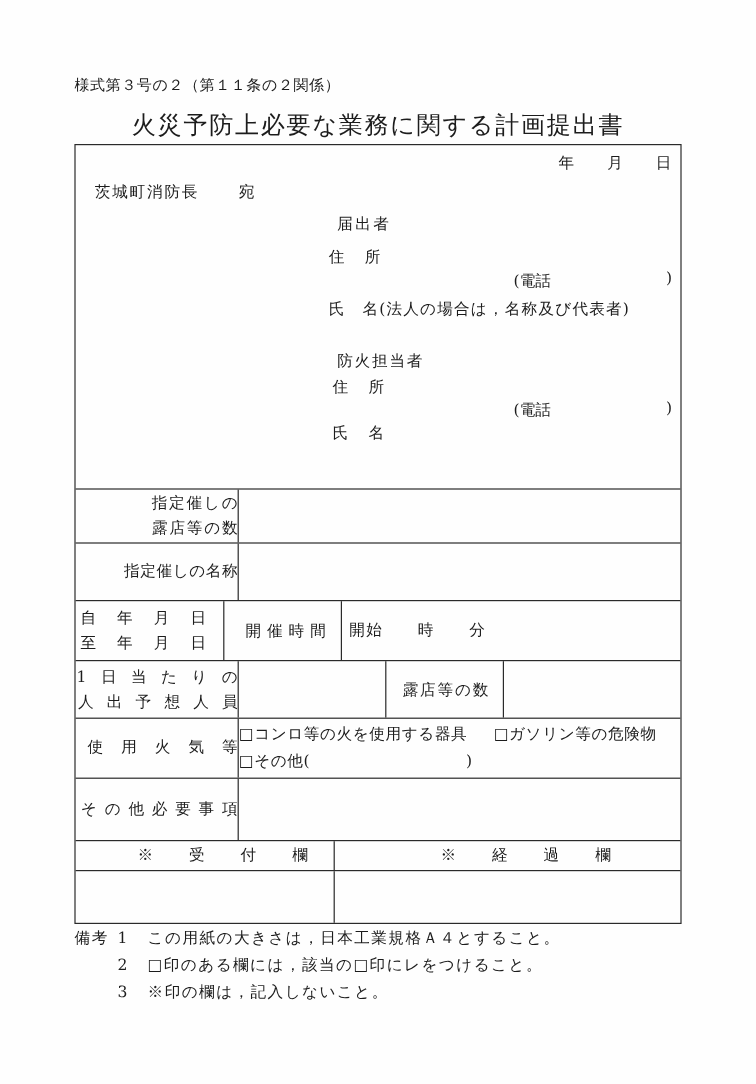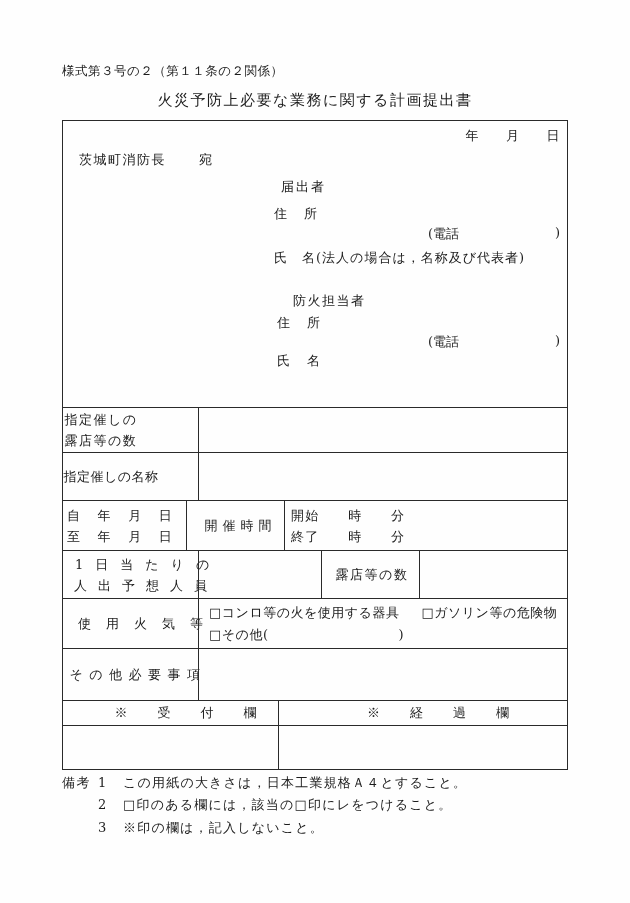--- a/index.html
+++ b/index.html
@@ -5,62 +5,62 @@
   html,body { margin:0; padding:0; background:#ffffff; }
   .page {
     position:relative; width:630px; height:903px; background:#fefefe;
     font-family:"DejaVu Serif","Liberation Serif",serif;
     color:#1c1c1c; font-size:13px; overflow:hidden;
     -webkit-font-smoothing:antialiased;
   }
   .abs { position:absolute; white-space:nowrap; }
 
   .form-no { left:62px; top:63px; font-size:12.5px; letter-spacing:0.5px; }
-  .doc-title { left:0; top:91px; width:630px; text-align:center; font-size:15px; letter-spacing:1.5px; }
+  .doc-title { left:0; top:91px; width:630px; text-align:center; font-size:20px; letter-spacing:1.5px; }
 
   .box { position:absolute; left:62px; top:120px; width:506px; height:650px;
          border:1px solid #2a2a2a; box-sizing:border-box; }
 
   
   .hdr { position:relative; width:100%; height:286px; }
   .date-line   { top:6px;  right:7px; letter-spacing:0.5px; }
   .addr-line   { top:30px; left:16px; display:flex; gap:33px; letter-spacing:1.5px; }
   .notifier    { top:57px;  left:218px; letter-spacing:2px; }
   .addr1       { top:84px;  left:211px; letter-spacing:2px; }
   .phone1      { top:104px; left:365px; width:132px; display:flex; justify-content:space-between; }
   .name1       { top:128px; left:211px; letter-spacing:1px; }
-  .fmgr        { top:171px; left:230px; letter-spacing:1.5px; }
+  .fmgr        { top:171px; left:218px; letter-spacing:1.5px; }
   .addr2       { top:193px; left:214px; letter-spacing:2px; }
   .phone2      { top:212px; left:365px; width:132px; display:flex; justify-content:space-between; }
   .name2       { top:231px; left:214px; letter-spacing:2px; }
   .statement   { top:264px; left:2px;  letter-spacing:1.6px; }
 
   
   .trow { display:flex; border-top:1px solid #2a2a2a; box-sizing:border-box; align-items:stretch; }
   .tcell { box-sizing:border-box; display:flex; flex-direction:column; justify-content:center; }
   .tcell + .tcell { border-left:1px solid #2a2a2a; }
-  .lbl { width:135px; align-items:flex-start; text-align:center; line-height:21px; }
+  .lbl { width:135px; align-items:flex-end; text-align:center; line-height:21px; }
   .val { flex:1; }
   .r-venue  { height:45px; }
   .r-name   { height:48px; }
   .r-period { height:50px; }
   .r-visit  { height:48px; }
   .r-fire   { height:50px; }
   .r-other  { height:52px; }
   .r-mark   { height:25px; }
   .r-blank  { height:44px; }
 
   .jlabel { white-space:nowrap; letter-spacing:var(--ls,0px);
             padding-left:var(--ls,0px); margin-right:calc(0px - var(--ls,0px)); }
 
   .period-val { width:123px; padding-left:4px; line-height:21px; letter-spacing:2.3px; }
   .mid-lbl    { width:98px;  align-items:center; text-align:center; }
   .time-val   { width:150px; padding-left:6px; line-height:21px; letter-spacing:1.3px; }
 
-  .fire-val { flex:1; padding-left:10px; line-height:22px; }
+  .fire-val { flex:1; line-height:22px; }
   .fire-line1 { display:flex; gap:22px; white-space:nowrap; letter-spacing:0.5px; }
   .fire-line2 { display:flex; justify-content:space-between; width:195px; letter-spacing:0.5px; }
 
   .mark-l { width:215px; align-items:center; text-align:center; }
   .mark-r { flex:1; align-items:center; text-align:center; }
   .blank-l { width:215px; }
   .blank-r { flex:1; }
 
   
   .notes { position:absolute; left:62px; top:772px; }
@@ -118,21 +118,20 @@
     <div class="trow r-period">
       <div class="tcell period-val">
         <span>自　年　月　日</span>
         <span>至　年　月　日</span>
       </div>
       <div class="tcell mid-lbl">
         <span class="jlabel" style="--ls:5px">開催時間</span>
       </div>
       <div class="tcell time-val val">
         <span>開始　　時　　分</span>
-        <span>終了　　時　　分</span>
       </div>
     </div>
 
     <div class="trow r-visit">
       <div class="tcell lbl">
         <span class="jlabel" style="--ls:12px">1日当たりの</span>
         <span class="jlabel" style="--ls:11px">人出予想人員</span>
       </div>
       <div class="tcell" style="width:123px"></div>
       <div class="tcell mid-lbl">

